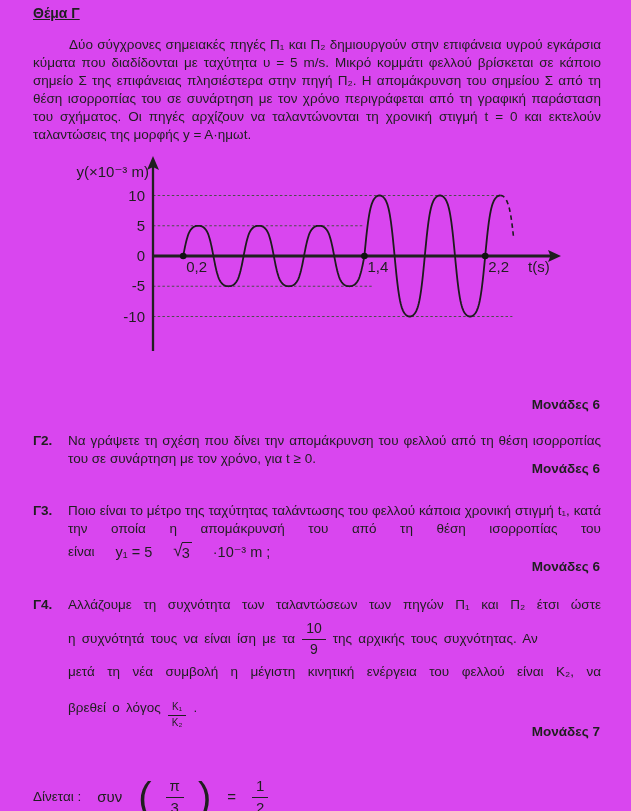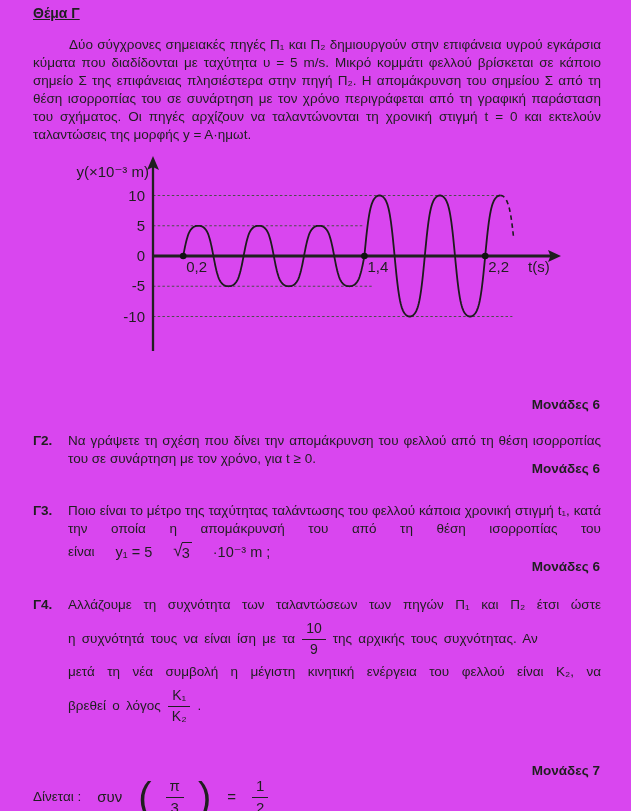--- a/index.html
+++ b/index.html
@@ -125,29 +125,29 @@
         <span>η συχνότητά τους να είναι ίση με τα</span>
         <span class="frac" style="font-size:14px;">
           <span class="num">10</span>
           <span class="den">9</span>
         </span>
         <span>της αρχικής τους συχνότητας. Αν</span>
       </div>
       <div class="g4line stretch">μετά τη νέα συμβολή η μέγιστη κινητική ενέργεια του φελλού είναι K₂, να</div>
       <div class="mixline g4mix">
         <span>βρεθεί ο λόγος</span>
-        <span class="frac" style="font-size:14px;">
+        <span class="frac" style="font-size:10px;margin-top:14px;">
           <span class="num">K₁</span>
           <span class="den">K₂</span>
         </span>
         <span>.</span>
       </div>
     </div>
   </div>
-  <div class="marks" style="top:762px;padding-left:37px;">Μονάδες 7</div>
+  <div class="marks" style="top:723px;padding-left:37px;">Μονάδες 7</div>
 
   <div class="given">
     <span>Δίνεται :</span>
     <span class="fn">συν</span>
     <span class="bigparen" style="margin-right:-2px;">(</span>
     <span class="frac">
       <span class="num">π</span>
       <span class="den">3</span>
     </span>
     <span class="bigparen" style="margin-left:-2px;">)</span>

